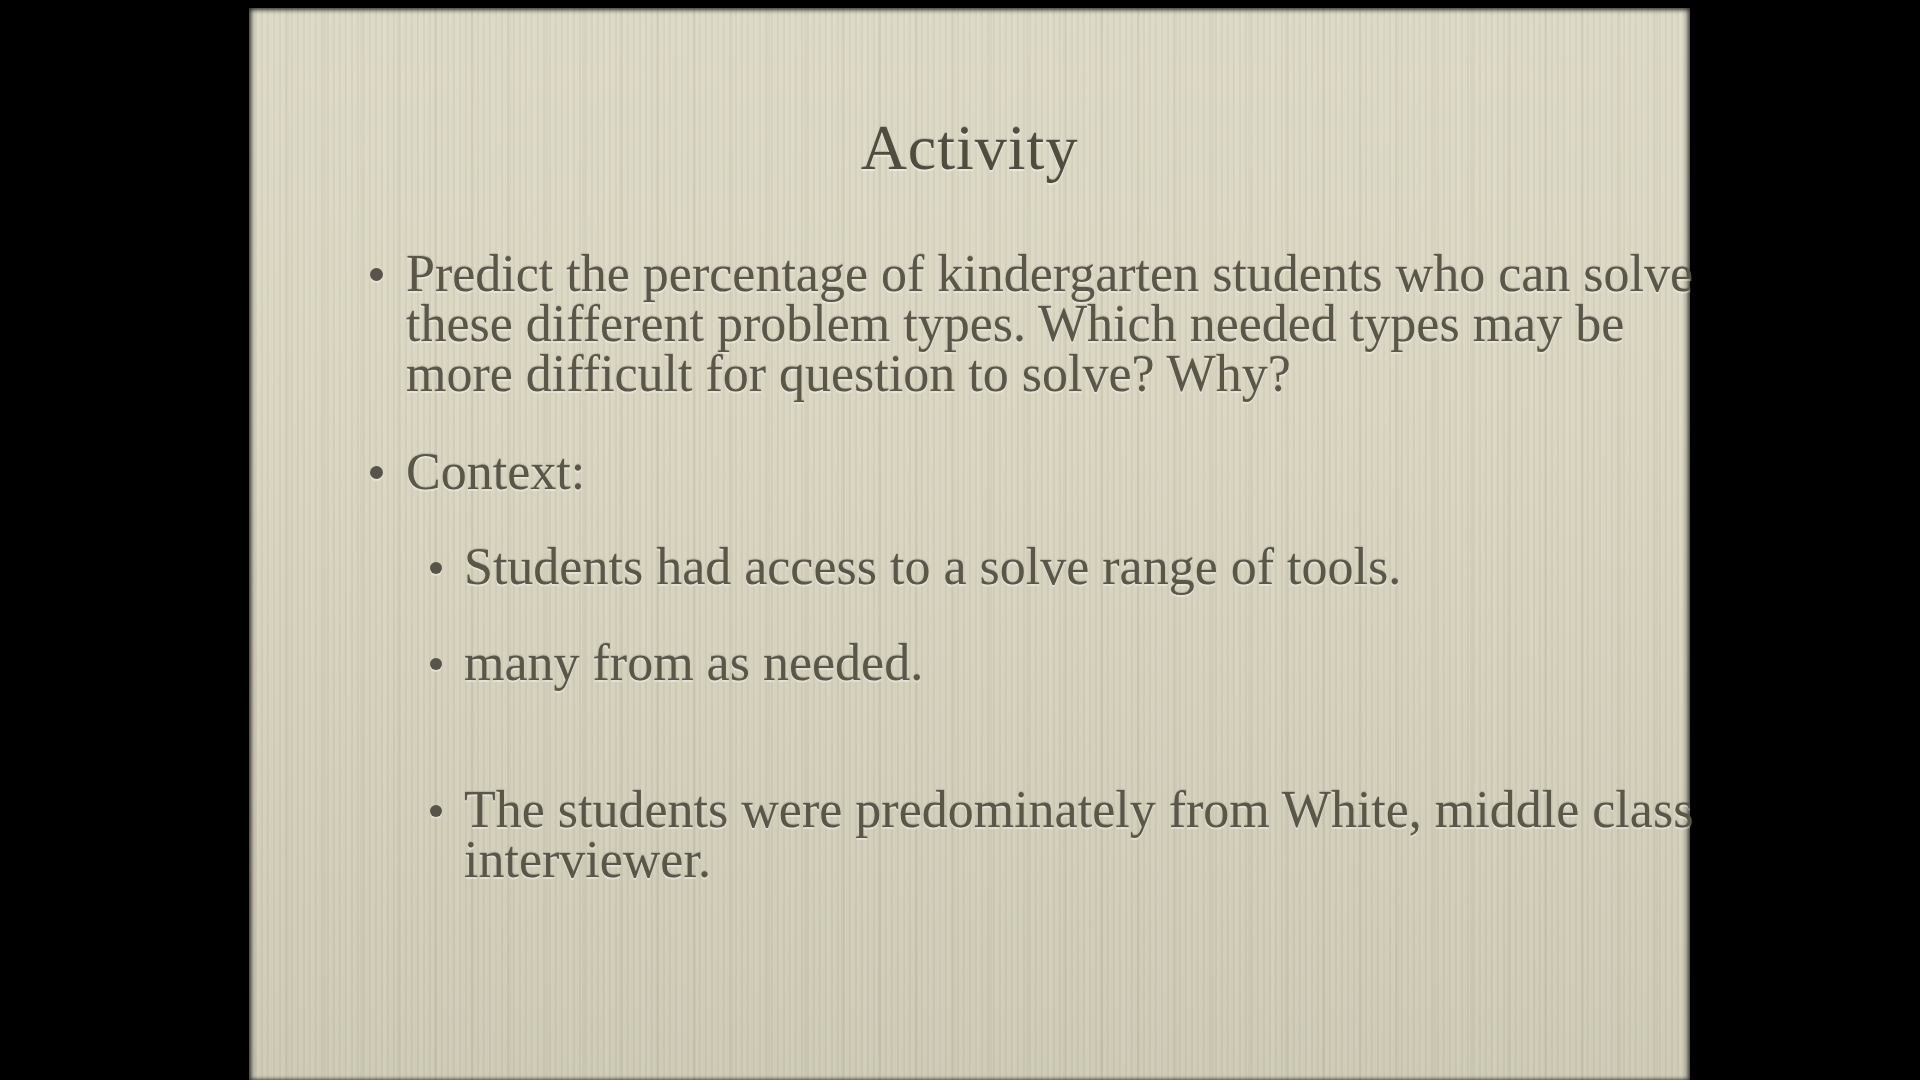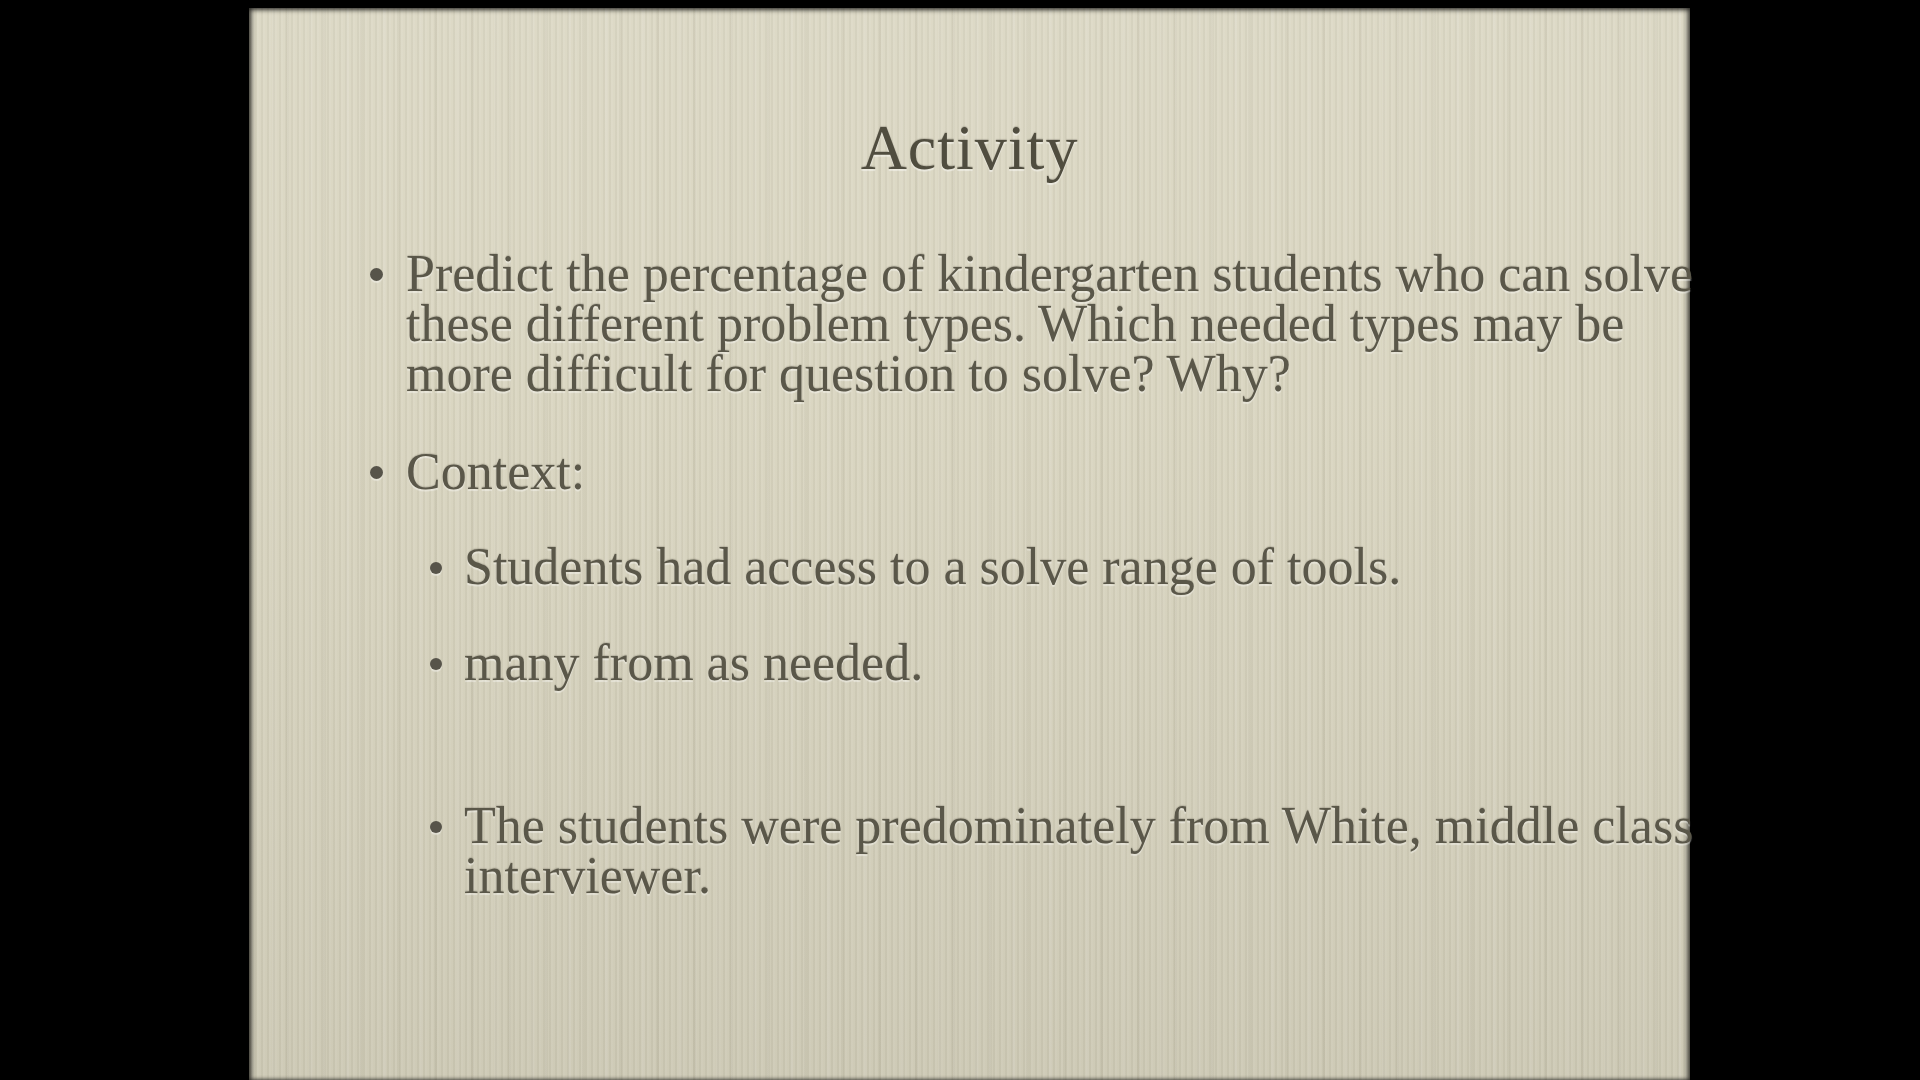--- a/index.html
+++ b/index.html
@@ -104,21 +104,21 @@
       </div>
     </div>
 
     <div class="bullet l2" style="top:630px">
       <span class="dot"></span>
       <div class="lines">
         <div class="ln">many from as needed.</div>
       </div>
     </div>
 
-    <div class="bullet l2" style="top:793px">
+    <div class="bullet l2" style="top:777px">
       <span class="dot"></span>
       <div class="lines">
         <div class="ln">The students were predominately from White, middle class</div>
         <div class="ln">interviewer.</div>
       </div>
     </div>
 
   </div>
 </div>
 

